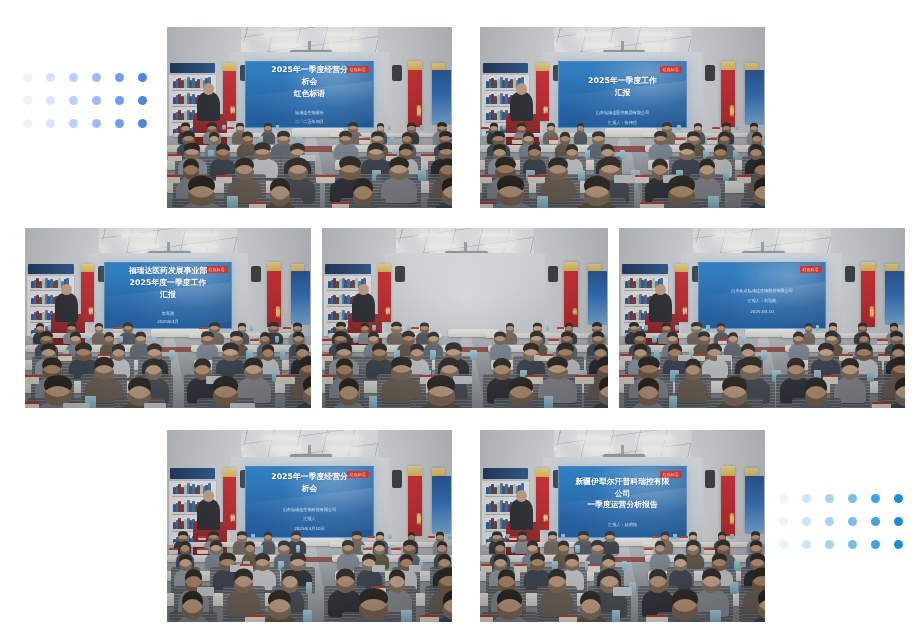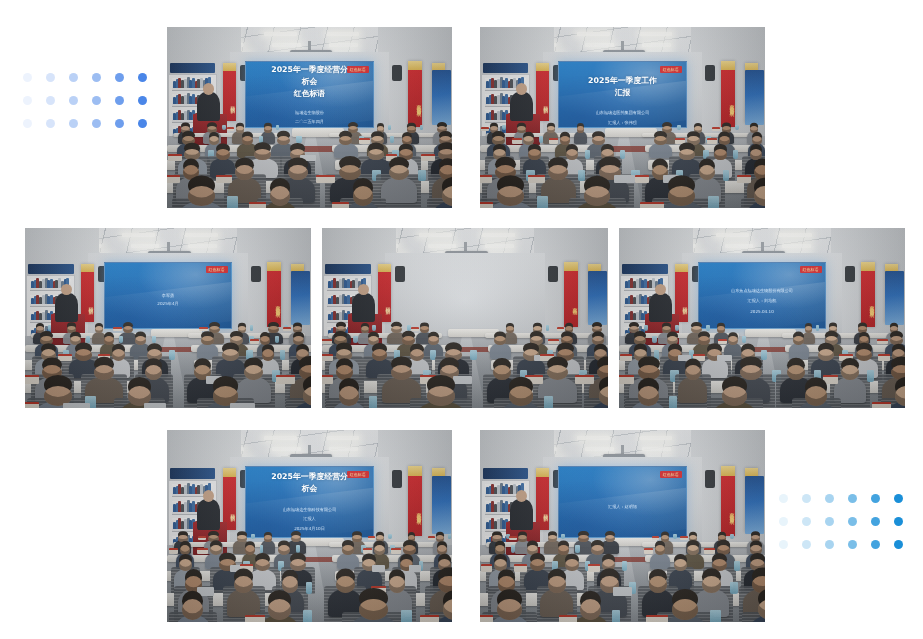--- a/index.html
+++ b/index.html
@@ -795,20 +795,24 @@
         </div>
         <div style="position: absolute; left: 1%; top: 20%; width: 16%; height: 5.5%; background: linear-gradient(90deg, rgb(22, 50, 92), rgb(36, 81, 140)); border-radius: 1px;"></div>
         <div class="banner" style="left: 19.5%; top: 20%; width: 4.6%; height: 32%;">科技创新<div class="banner-cap"></div></div>
         <div class="banner gold" style="right: 10.5%; top: 19%; width: 4.8%; height: 36%;">全面推动高质量发展<div class="banner-cap"></div></div>
         <div class="banner gold" style="right: 2.5%; top: 20%; width: 4.4%; height: 33%;">全面推动高质量发展<div class="banner-cap"></div></div>
         <div class="rollup" style="right: 0.5%; top: 24%; width: 6.5%; height: 30%;"></div>
         <div class="ceil-speaker" style="left: 25.5%; top: 21%; width: 3.4%; height: 9%;"></div>
         <div class="ceil-speaker" style="right: 17.5%; top: 21%; width: 3.4%; height: 9%;"></div>
         <div class="screen" style="left: 27.5%; top: 19%; width: 45%; height: 37%;">
           <div class="screen-tag">红色标语</div>
+          <div style="position: relative; z-index: 2; text-align: center;">
+            <div class="screen-title" style="font-size: 7.865px;">福瑞达医药发展事业部</div>
+            <div class="screen-title" style="font-size: 7.865px;">2025年度一季度工作汇报</div>
+          </div>
           <div style="position: relative; z-index: 2; margin-top: 7%;">
             <div class="screen-sub" style="font-size: 4.147px;">李军勇</div>
             <div class="screen-sub" style="font-size: 4.147px;">2025年4月</div>
           </div>
         </div>
         <div class="floor"></div>
         <div class="aisle"></div>
         <div class="carpet" style="left: 30%; bottom: 31%; width: 40%; height: 3%; border-radius: 1px;"></div>
         <div class="podium" style="left: 9%; top: 48%; width: 12%; height: 17%;"></div>
         <div class="speaker-body" style="left: 10.5%; top: 36%; width: 8%; height: 16%; background: rgb(35, 39, 45);"></div>
@@ -1734,20 +1738,24 @@
         </div>
         <div style="position: absolute; left: 1%; top: 20%; width: 16%; height: 5.5%; background: linear-gradient(90deg, rgb(22, 50, 92), rgb(36, 81, 140)); border-radius: 1px;"></div>
         <div class="banner" style="left: 19.5%; top: 20%; width: 4.6%; height: 32%;">科技创新<div class="banner-cap"></div></div>
         <div class="banner gold" style="right: 10.5%; top: 19%; width: 4.8%; height: 36%;">全面推动高质量发展<div class="banner-cap"></div></div>
         <div class="banner gold" style="right: 2.5%; top: 20%; width: 4.4%; height: 33%;">全面推动高质量发展<div class="banner-cap"></div></div>
         <div class="rollup" style="right: 0.5%; top: 24%; width: 6.5%; height: 30%;"></div>
         <div class="ceil-speaker" style="left: 25.5%; top: 21%; width: 3.4%; height: 9%;"></div>
         <div class="ceil-speaker" style="right: 17.5%; top: 21%; width: 3.4%; height: 9%;"></div>
         <div class="screen" style="left: 27.5%; top: 19%; width: 45%; height: 37%;">
           <div class="screen-tag">红色标语</div>
+          <div style="position: relative; z-index: 2; text-align: center;">
+            <div class="screen-title" style="font-size: 7.8375px;">新疆伊犁尔汗普科瑞控有限公司</div>
+            <div class="screen-title" style="font-size: 7.8375px;">一季度运营分析报告</div>
+          </div>
           <div style="position: relative; z-index: 2; margin-top: 7%;">
             <div class="screen-sub" style="font-size: 4.1325px;">汇报人：赵明旭</div>
           </div>
         </div>
         <div class="floor"></div>
         <div class="aisle"></div>
         <div class="carpet" style="left: 30%; bottom: 31%; width: 40%; height: 3%; border-radius: 1px;"></div>
         <div class="podium" style="left: 9%; top: 48%; width: 12%; height: 17%;"></div>
         <div class="speaker-body" style="left: 10.5%; top: 36%; width: 8%; height: 16%; background: rgb(35, 39, 45);"></div>
         <div class="speaker-head" style="left: 12.5%; top: 31%; width: 4%; height: 6.5%;"></div>

